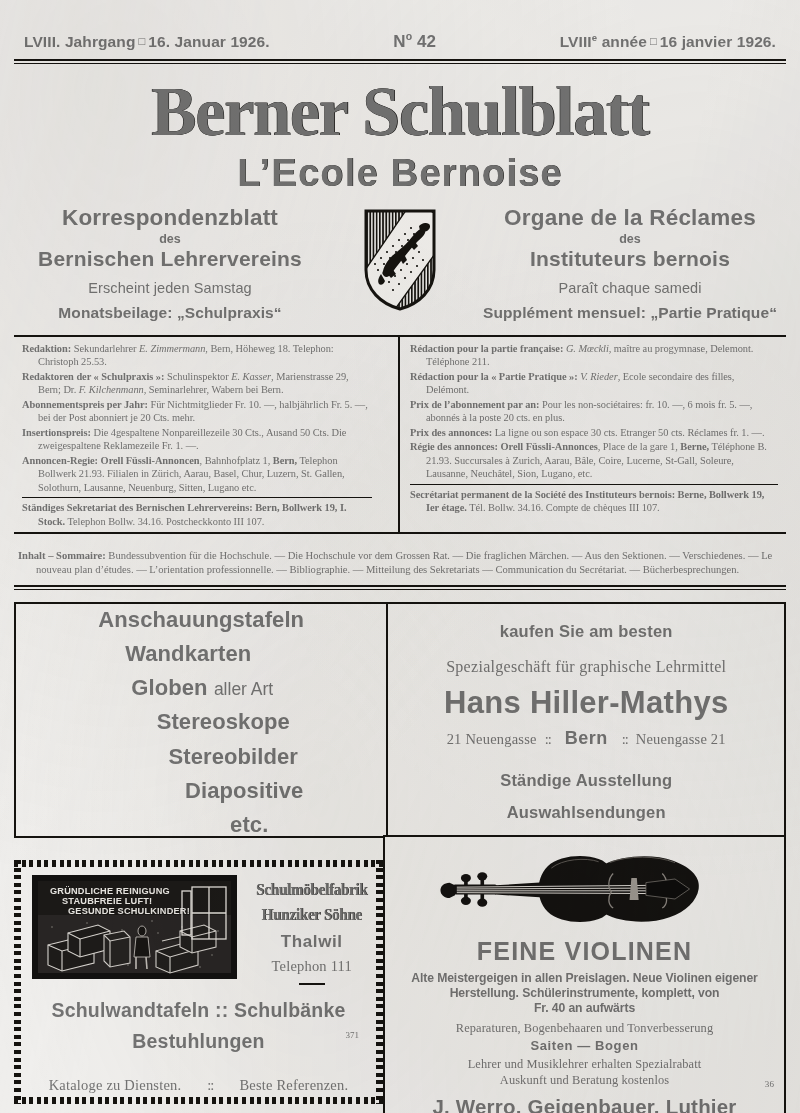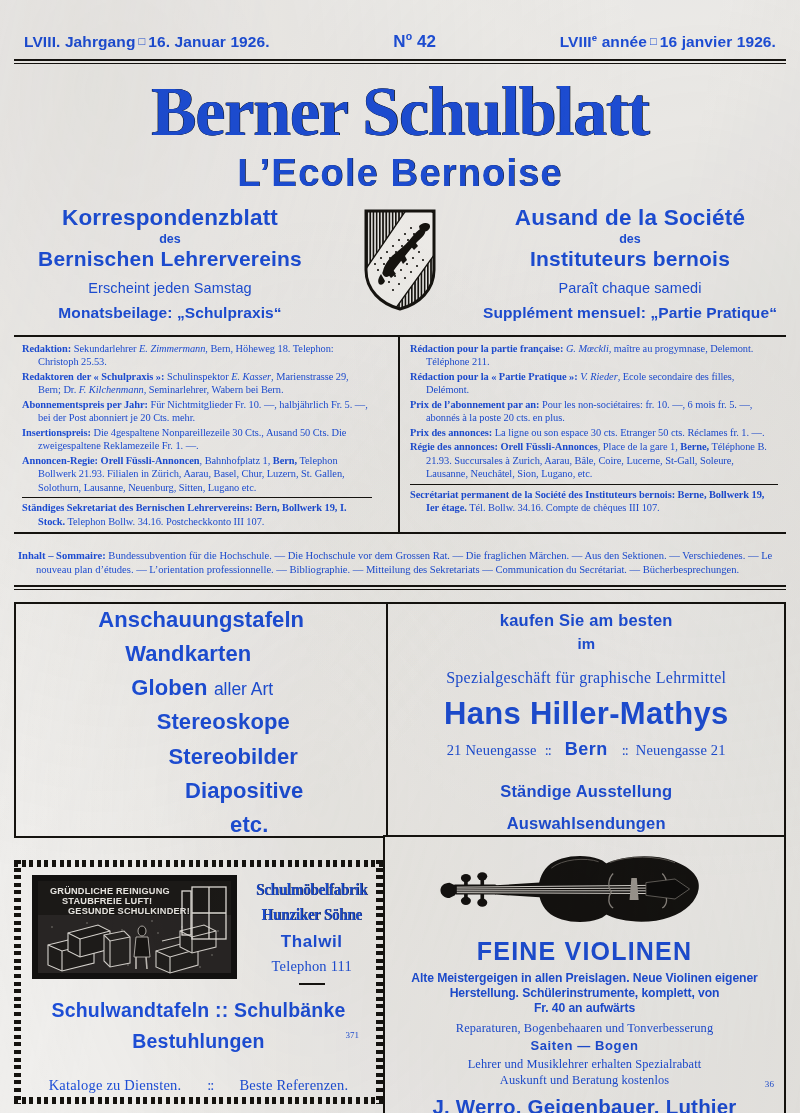--- a/index.html
+++ b/index.html
@@ -7,21 +7,21 @@
     margin: 0;
     padding: 0;
     background: #8a8a8a;
   }
   .page {
     position: relative;
     width: 800px;
     height: 1113px;
     margin: 0 auto;
     background: #efeeec;
-    color: #1d4ed8;
+    color: #737373;
     font-family: "Liberation Serif", "DejaVu Serif", serif;
     overflow: hidden;
     box-sizing: border-box;
   }
   
   .page::before {
     content: "";
     position: absolute;
     inset: 0;
     pointer-events: none;
@@ -482,21 +482,21 @@
                 <circle cx="48" cy="64" r="1.1"></circle>
             <circle cx="54" cy="58" r="1.1"></circle>
                 <circle cx="60" cy="52" r="1.1"></circle>
           </g>
         </g>
         <path d="M3 3 H71 V62 C71 82 56 96 37 101 C18 96 3 82 3 62 Z" fill="none" stroke="#15130f" stroke-width="3"></path>
       </svg>
     </div>
 
     <div class="org-col">
-      <div class="org-l1">Ausand de la Société</div>
+      <div class="org-l1">Organe de la Réclames</div>
       <div class="org-des">des</div>
       <div class="org-l2">Instituteurs bernois</div>
       <div class="org-l3">Paraît chaque samedi</div>
       <div class="org-l4">Supplément mensuel: „Partie Pratique“</div>
     </div>
   </div>
 
   <div class="imprint-wrap">
     <div class="imp-col left" id="imp-left">
           <div class="imp-p"><b>Redaktion:</b><span> Sekundarlehrer </span><i>E. Zimmermann</i><span>, Bern, Höheweg 18. Telephon: Christoph 25.53.</span></div>
@@ -533,21 +533,20 @@
       <div class="stair s1">Anschauungstafeln</div>
       <div class="stair s2">Wandkarten</div>
       <div class="stair s3"><span>Globen</span> <span class="light">aller Art</span></div>
       <div class="stair s4">Stereoskope</div>
       <div class="stair s5">Stereobilder</div>
       <div class="stair s6">Diapositive</div>
       <div class="stair s7">etc.</div>
     </div>
     <div class="ad1-r">
       <div class="ad1-kauf">kaufen Sie am besten</div>
-      <div class="ad1-im">im</div>
       <div class="ad1-spez">Spezialgeschäft für graphische Lehrmittel</div>
       <div class="ad1-name">Hans Hiller-Mathys</div>
       <div class="ad1-addr">
         <span>21 Neuengasse</span><span class="cc">::</span><span class="bern">Bern</span><span class="cc">::</span><span>Neuengasse 21</span>
       </div>
       <div class="ad1-b1">Ständige Ausstellung</div>
       <div class="ad1-b2">Auswahlsendungen</div>
     </div>
   </div>
 

